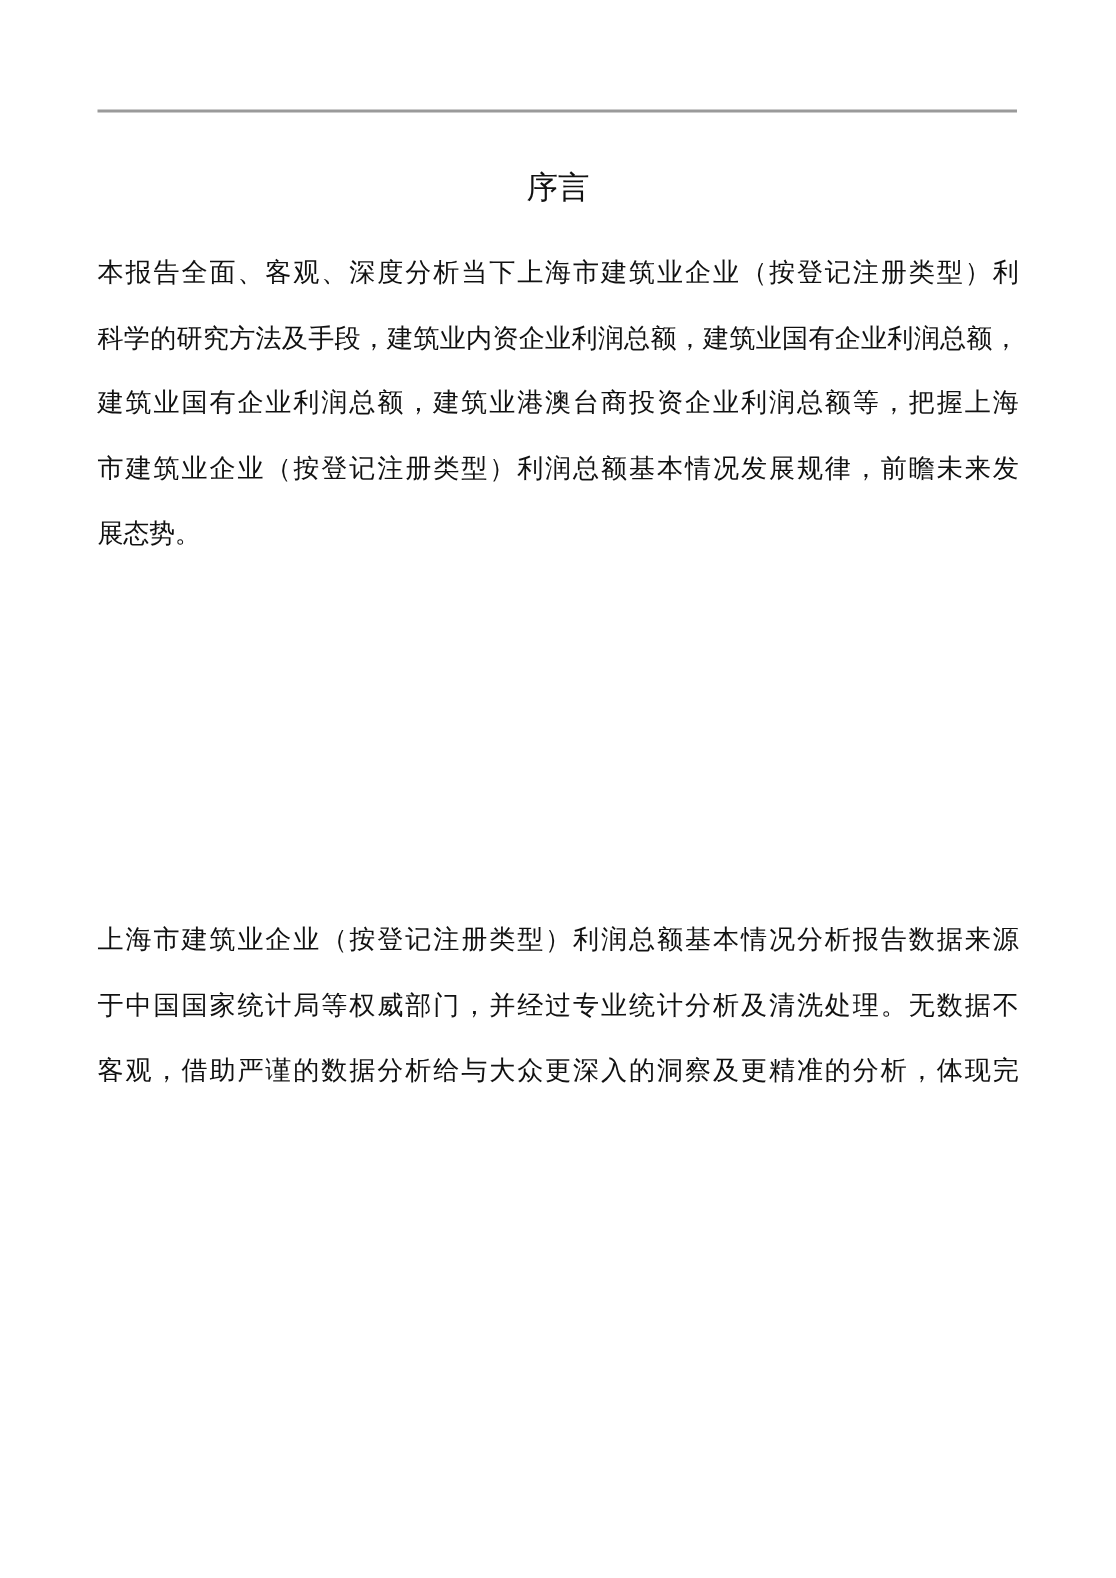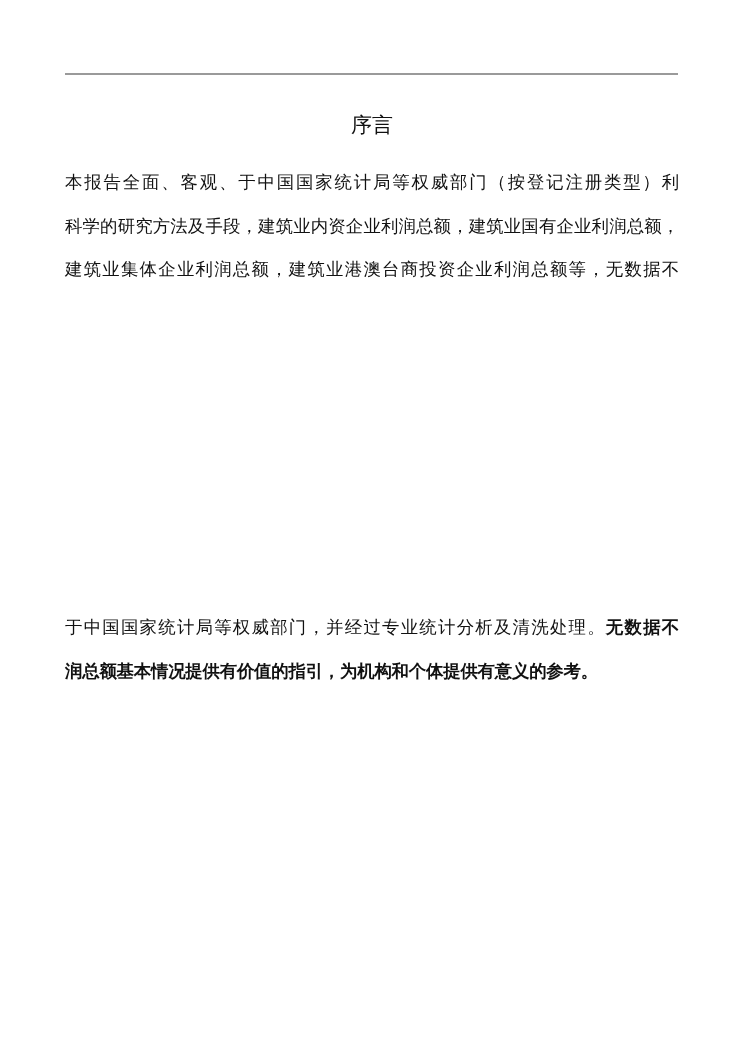--- a/index.html
+++ b/index.html
@@ -46,31 +46,34 @@
       line-height: 43.5px;
       white-space: nowrap;
       text-align: justify;
       text-align-last: justify;
     }
     .line.last {
       text-align-last: left;
     }
     .p1 { top: 161px; }
     .p2 { top: 606px; }
-    .bold { font-weight: bold; }
+    .bold { font-weight: normal; }
   </style>
 </head>
 <body>
 
 <div class="top-rule"></div>
 
 <div class="title">序言</div>
 
 <div class="para p1">
-  <span class="line">本报告全面、客观、于中国国家统计局等权威部门（按登记注册类型）利</span>
+  <span class="line">本报告全面、客观、深度分析当下上海市建筑业企业（按登记注册类型）利</span>
   <span class="line">科学的研究方法及手段，建筑业内资企业利润总额，建筑业国有企业利润总额，</span>
-  <span class="line">建筑业集体企业利润总额，建筑业港澳台商投资企业利润总额等，无数据不</span>
+  <span class="line">建筑业国有企业利润总额，建筑业港澳台商投资企业利润总额等，把握上海</span>
+  <span class="line">市建筑业企业（按登记注册类型）利润总额基本情况发展规律，前瞻未来发</span>
+  <span class="line last">展态势。</span>
 </div>
 
 <div class="para p2">
+  <span class="line">上海市建筑业企业（按登记注册类型）利润总额基本情况分析报告数据来源</span>
   <span class="line"><span>于中国国家统计局等权威部门，并经过专业统计分析及清洗处理。</span><span class="bold">无数据不</span></span>
-  <span class="line bold last">润总额基本情况提供有价值的指引，为机构和个体提供有意义的参考。</span>
+  <span class="line bold">客观，借助严谨的数据分析给与大众更深入的洞察及更精准的分析，体现完</span>
 </div>
 
 </body></html>

